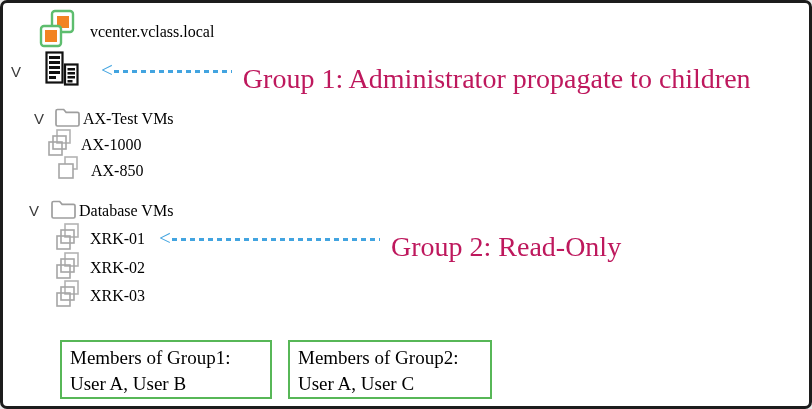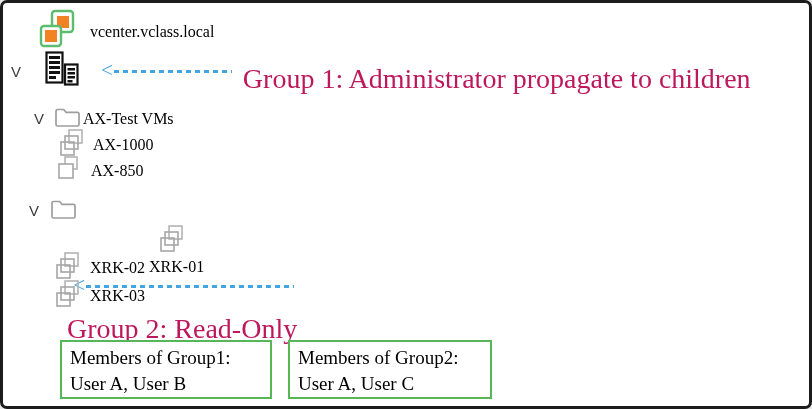--- a/index.html
+++ b/index.html
@@ -117,21 +117,21 @@
   <div class="row" style="top:102px; left:31px; height:27px;">
     <span class="chevron">V</span>
     <span class="icon" style="margin:0 2px 0 3px;">
       <svg width="28" height="24" viewBox="0 0 28 24">
         <path d="M3 20.5 V7 a1.5 1.5 0 0 1 1.5 -1.5 h6.2 l2.4 2.8 h11.4 a1.5 1.5 0 0 1 1.5 1.5 v10.7 a1.5 1.5 0 0 1 -1.5 1.5 h-20 a1.5 1.5 0 0 1 -1.5 -1.5 z" fill="#ffffff" stroke="#9e9e9e" stroke-width="1.7"></path>
       </svg>
     </span>
     <span class="label">AX-Test VMs</span>
   </div>
 
-  <div class="row" style="top:128px; left:57px; height:28px;">
+  <div class="row" style="top:128px; left:45px; height:28px;">
     <span class="icon" style="margin-right:7px;">
       <svg width="26" height="28" viewBox="0 0 26 28">
         <rect x="9" y="1" width="13" height="13" fill="none" stroke="#b3b3b3" stroke-width="1.6"></rect>
         <rect x="5" y="7" width="13" height="13" fill="none" stroke="#a6a6a6" stroke-width="1.6"></rect>
         <rect x="1" y="13" width="13" height="13" fill="none" stroke="#a6a6a6" stroke-width="1.6"></rect>
       </svg>
     </span>
     <span class="label">AX-1000</span>
   </div>
 
@@ -145,23 +145,24 @@
     <span class="label">AX-850</span>
   </div>
 
   <div class="row" style="top:194px; left:26px; height:27px;">
     <span class="chevron">V</span>
     <span class="icon" style="margin:0 2px 0 4px;">
       <svg width="28" height="24" viewBox="0 0 28 24">
         <path d="M3 20.5 V7 a1.5 1.5 0 0 1 1.5 -1.5 h6.2 l2.4 2.8 h11.4 a1.5 1.5 0 0 1 1.5 1.5 v10.7 a1.5 1.5 0 0 1 -1.5 1.5 h-20 a1.5 1.5 0 0 1 -1.5 -1.5 z" fill="#ffffff" stroke="#9e9e9e" stroke-width="1.7"></path>
       </svg>
     </span>
-  </div>
-
-  <div class="row" style="top:222px; left:53px; height:28px;flex-direction:column;">
+    <span class="label">Database VMs</span>
+  </div>
+
+  <div class="row" style="top:222px; left:53px; height:28px;">
     <span class="icon" style="margin-right:8px;">
       <svg width="26" height="28" viewBox="0 0 26 28">
         <rect x="9" y="1" width="13" height="13" fill="none" stroke="#b3b3b3" stroke-width="1.6"></rect>
         <rect x="5" y="7" width="13" height="13" fill="none" stroke="#a6a6a6" stroke-width="1.6"></rect>
         <rect x="1" y="13" width="13" height="13" fill="none" stroke="#a6a6a6" stroke-width="1.6"></rect>
       </svg>
     </span>
     <span class="label">XRK-01</span>
     <span class="arrow" style="margin-left:14px;">
       <span class="head">&lt;</span>

